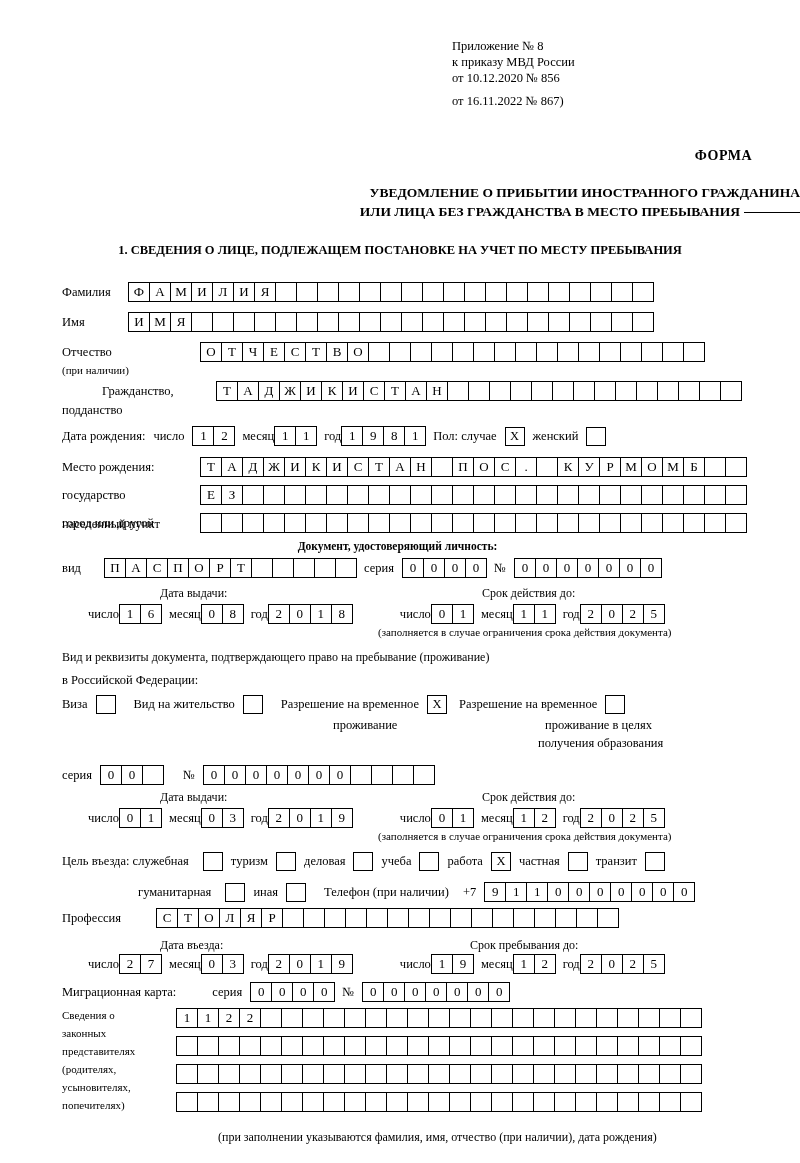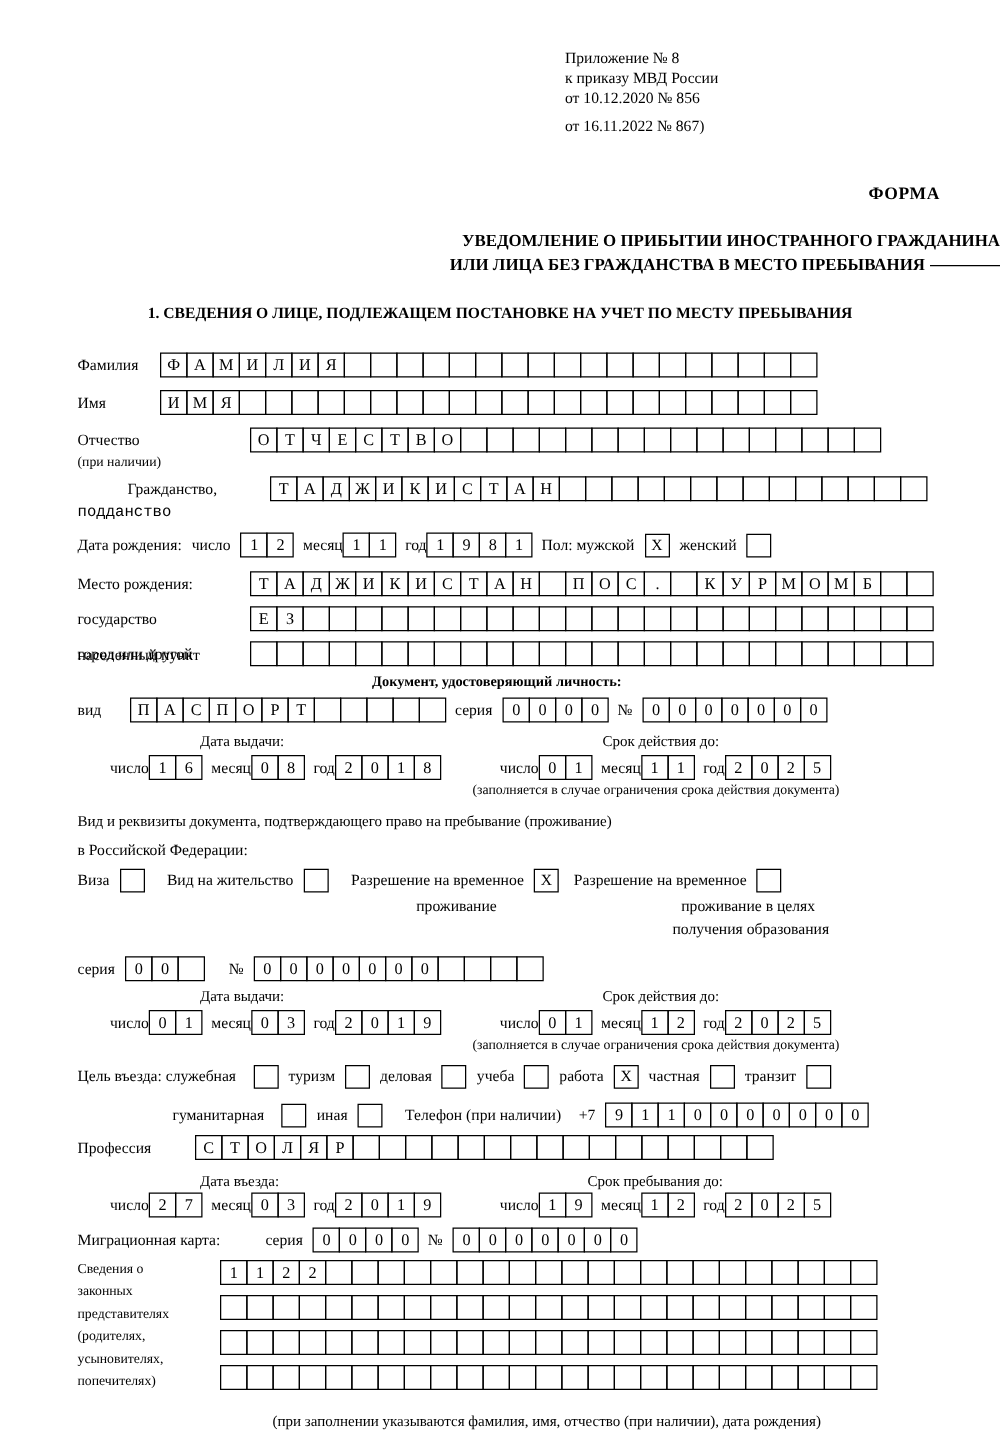--- a/index.html
+++ b/index.html
@@ -273,21 +273,21 @@
         <span class="cell"></span>
         <span class="cell"></span>
         <span class="cell"></span>
         <span class="cell"></span>
         <span class="cell"></span>
         <span class="cell"></span>
         <span class="cell"></span>
         <span class="cell"></span>
       </span>
   </div>
-  <div class="note" style="top:403px; left:62px; font-size:12.5px;font-family:Liberation Mono, monospace;">подданство</div>
+  <div class="note" style="top:403px; left:62px; font-size:12.5px;">подданство</div>
 
   <div class="row" style="top:426px; left:62px;">
     <span class="lbl">Дата рождения:</span>
     <span class="gapspace"></span>
     <span class="lbl">число</span>
     <span class="gapspace"></span>
     <span class="cells" id="cells-birthday">
         <span class="cell">1</span>
         <span class="cell">2</span>
       </span>
@@ -299,21 +299,21 @@
       </span>
     <span class="gapspace"></span>
     <span class="lbl">год</span>
     <span class="cells" id="cells-birthyear">
         <span class="cell">1</span>
         <span class="cell">9</span>
         <span class="cell">8</span>
         <span class="cell">1</span>
       </span>
     <span class="gapspace"></span>
-    <span class="lbl">Пол: мужской</span>
+    <span class="lbl">Пол: случае</span>
     <span class="gapspace"></span>
     <span class="box" id="box-male">X</span>
     <span class="gapspace"></span>
     <span class="lbl">женский</span>
     <span class="gapspace"></span>
     <span class="box" id="box-female"></span>
   </div>
 
   <div class="row" style="top:457px; left:62px;justify-content:space-between;">
     <span class="lbl" style="width:138px;">Место рождения:</span>

